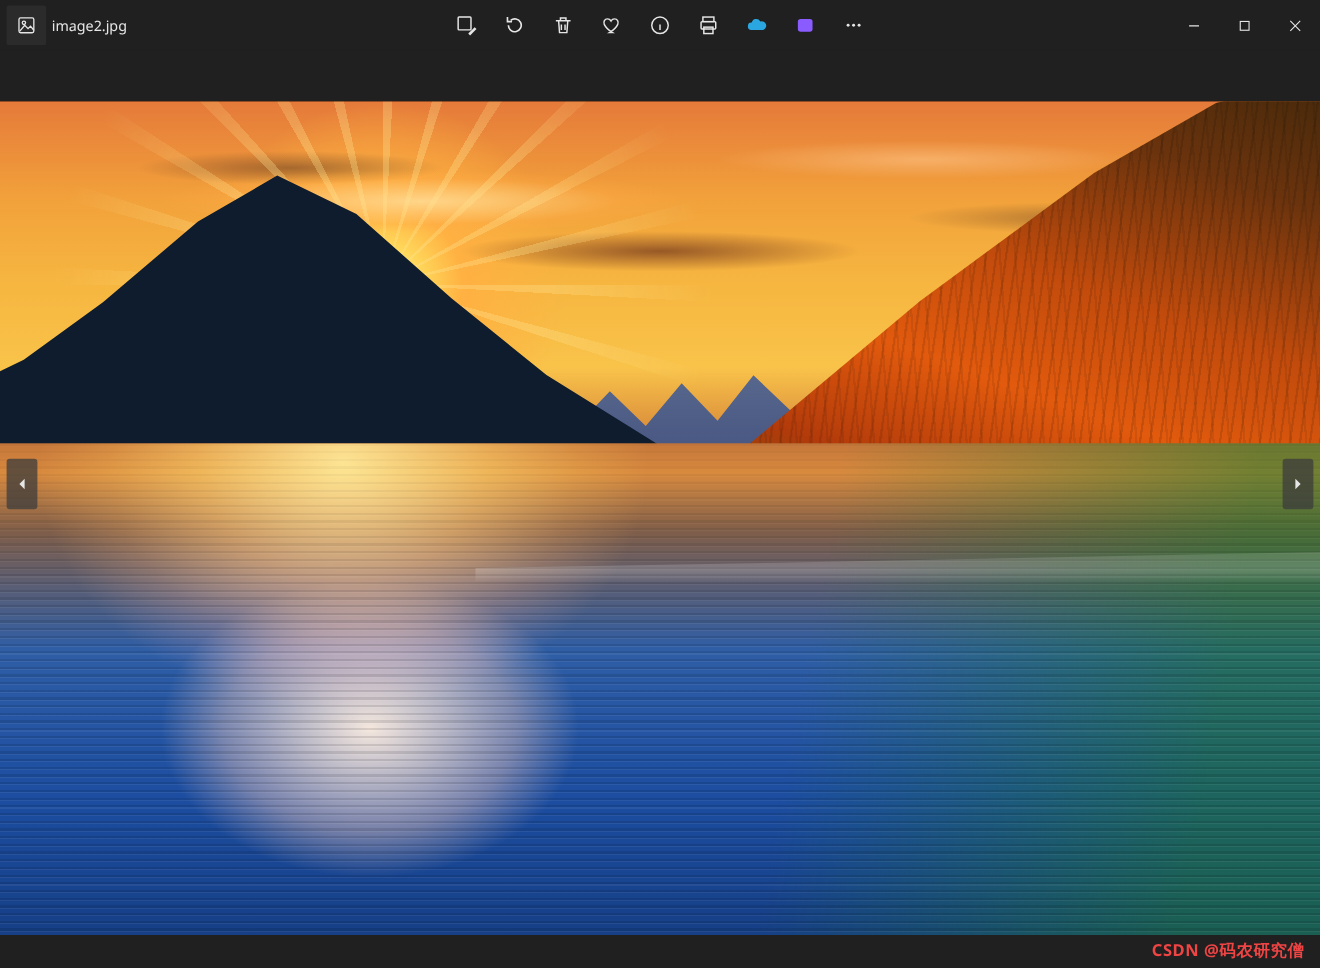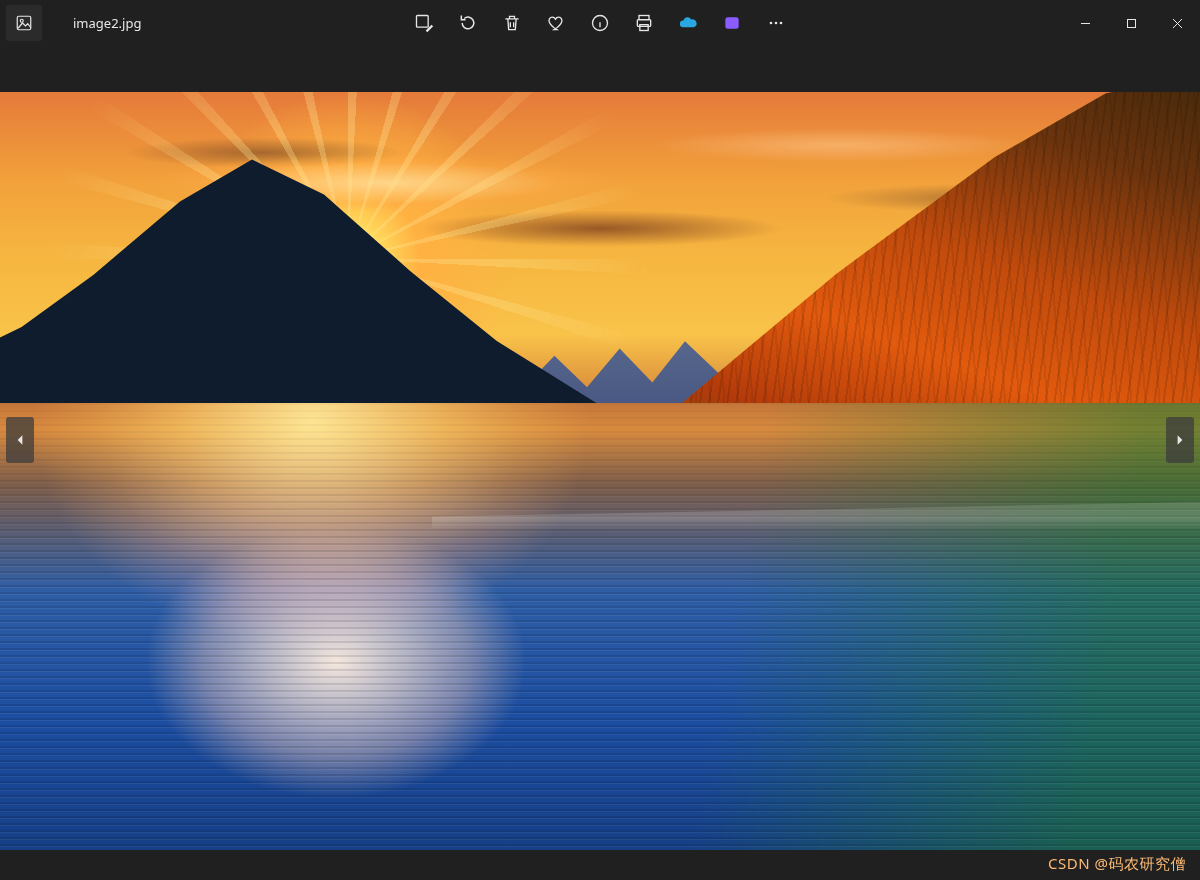--- a/index.html
+++ b/index.html
@@ -14,21 +14,21 @@
     .titlebar {
       height: 46px; display: flex; align-items: center;
       background: #202020; padding: 0 0 0 6px;
     }
     .app-icon {
       width: 36px; height: 36px; display: flex;
       align-items: center; justify-content: center;
       background: #2b2b2b; border-radius: 2px;
     }
     .app-icon svg { width: 18px; height: 18px; stroke: #e6e6e6; fill: none; }
-    .filename { margin-left: 31px; }
+    .filename { margin-left: 5px; }
     .toolbar-center {
       position: absolute; left: 0; right: 0; top: 0; height: 46px;
       display: flex; align-items: center; justify-content: center;
       gap: 22px; pointer-events: none;
     }
     .toolbar-center .tbtn { pointer-events: auto; }
     .tbtn { width: 22px; height: 22px; display: flex; align-items: center; justify-content: center; cursor: pointer; }
     .tbtn svg { width: 20px; height: 20px; }
     .win-controls { margin-left: auto; display: flex; gap: 0; }
     .win-btn { width: 46px; height: 34px; display: flex; align-items: center; justify-content: center; cursor: pointer; }
@@ -117,21 +117,21 @@
     .nav { position:absolute; top:50%; transform:translateY(-50%);
       width:28px; height:46px; background:rgba(60,60,60,.75);
       display:flex; align-items:center; justify-content:center;
       border-radius:3px; cursor:pointer;
     }
     .nav.left  { left:6px;  }
     .nav.right { right:6px; }
     .nav svg { width:12px; height:12px; fill:#e6e6e6; }
     
     .watermark { position:absolute; right:14px; bottom:6px;
-      color:#fdba74; font-size:15px; letter-spacing:.5px;
+      color:#ef4444; font-size:15px; letter-spacing:.5px;font-weight:bold;
     }
   </style>
 </head>
 <body>
 
 <div class="titlebar">
   <div class="app-icon">
     <svg viewBox="0 0 24 24">
         <rect x="3" y="3" width="18" height="18" rx="2" stroke-width="1.6"></rect>
         <circle cx="9" cy="9" r="2" stroke-width="1.6"></circle>

